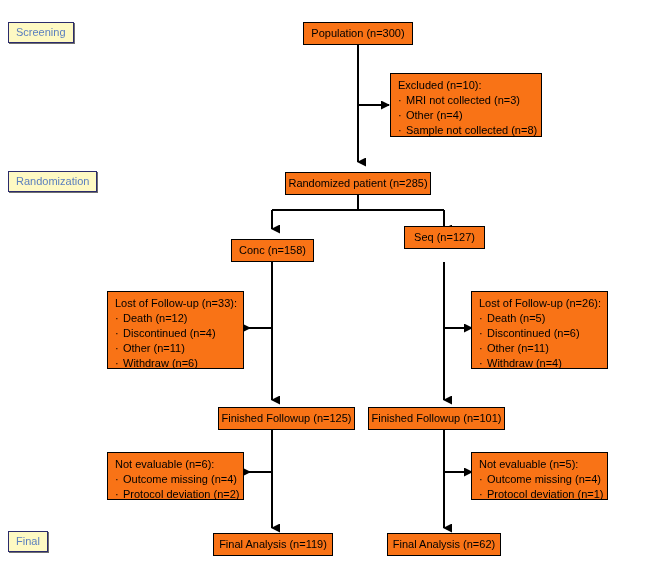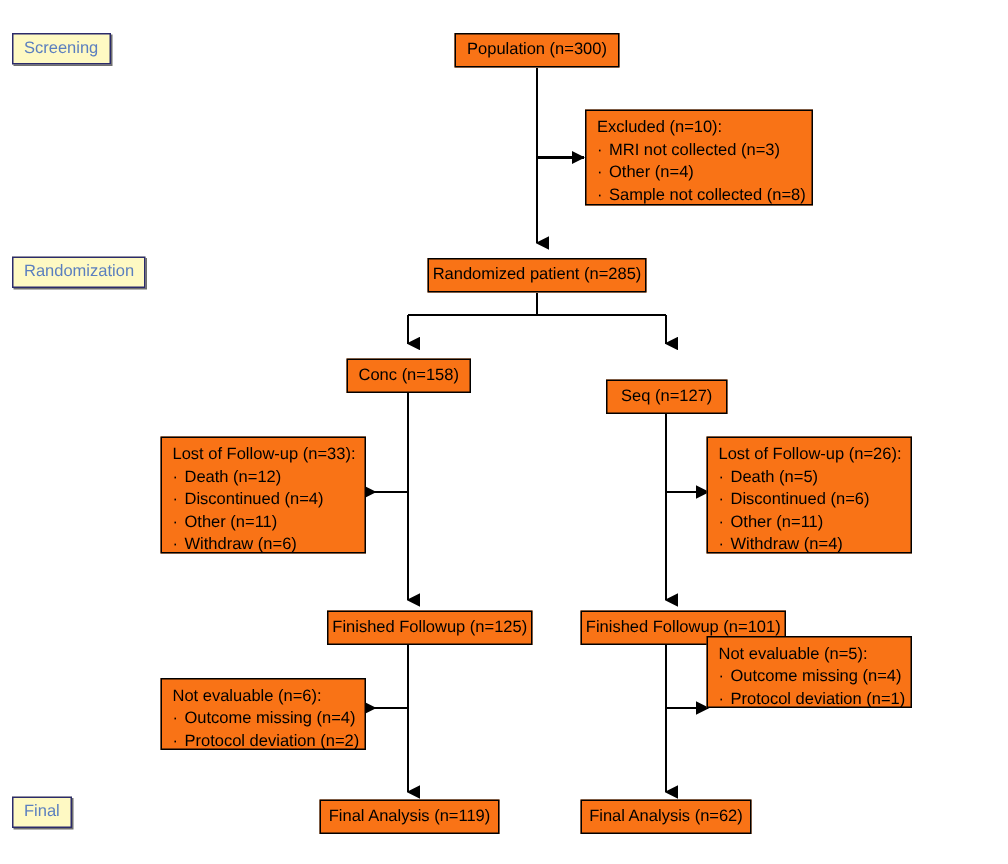--- a/index.html
+++ b/index.html
@@ -140,21 +140,21 @@
   </div>
 
   <div class="node center" style="left:285px; top:172px; width:146px; height:23px;">
     <span>Randomized patient (n=285)</span>
   </div>
 
   <div class="node center" style="left:231px; top:239px; width:83px; height:23px;">
     <span>Conc (n=158)</span>
   </div>
 
-  <div class="node center" style="left:404px; top:253px; width:81px; height:23px;">
+  <div class="node center" style="left:404px; top:226px; width:81px; height:23px;">
     <span>Seq (n=127)</span>
   </div>
 
   <div class="node listbox" style="left:107px; top:291px; width:137px; height:78px;">
     <span class="head">Lost of Follow-up (n=33):</span>
     <ul>
       <li>Death (n=12)</li>
       <li>Discontinued (n=4)</li>
       <li>Other (n=11)</li>
       <li>Withdraw (n=6)</li>
@@ -168,33 +168,33 @@
       <li>Discontinued (n=6)</li>
       <li>Other (n=11)</li>
       <li>Withdraw (n=4)</li>
     </ul>
   </div>
 
   <div class="node center" style="left:205px; top:407px; width:137px; height:23px;margin-left:13px;">
     <span>Finished Followup (n=125)</span>
   </div>
 
-  <div class="node center" style="left:387px; top:407px; width:137px; height:23px;">
+  <div class="node center" style="left:368px; top:407px; width:137px; height:23px;">
     <span>Finished Followup (n=101)</span>
   </div>
 
   <div class="node listbox" style="left:107px; top:452px; width:137px; height:48px;">
     <span class="head">Not evaluable (n=6):</span>
     <ul>
       <li>Outcome missing (n=4)</li>
       <li>Protocol deviation (n=2)</li>
     </ul>
   </div>
 
-  <div class="node listbox" style="left:471px; top:424px; width:137px; height:48px;">
+  <div class="node listbox" style="left:471px; top:452px; width:137px; height:48px;">
     <span class="head">Not evaluable (n=5):</span>
     <ul>
       <li>Outcome missing (n=4)</li>
       <li>Protocol deviation (n=1)</li>
     </ul>
   </div>
 
   <div class="node center" style="left:213px; top:533px; width:120px; height:23px;">
     <span>Final Analysis (n=119)</span>
   </div>

